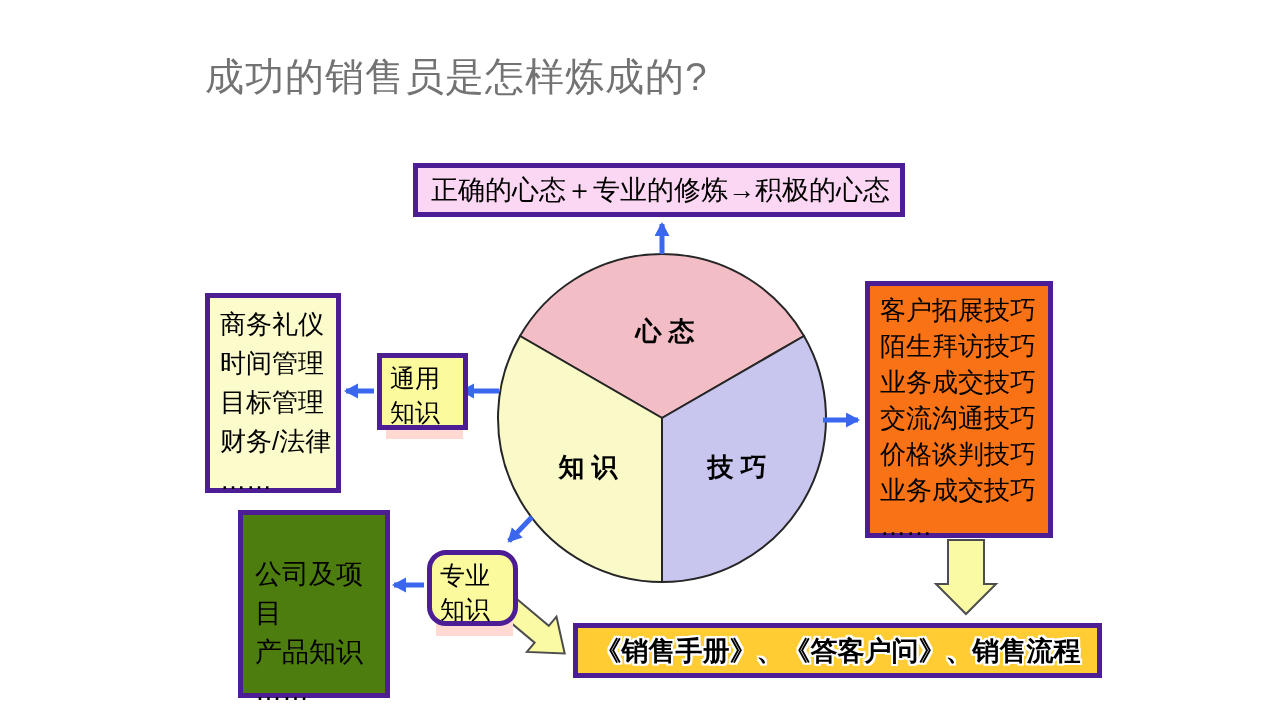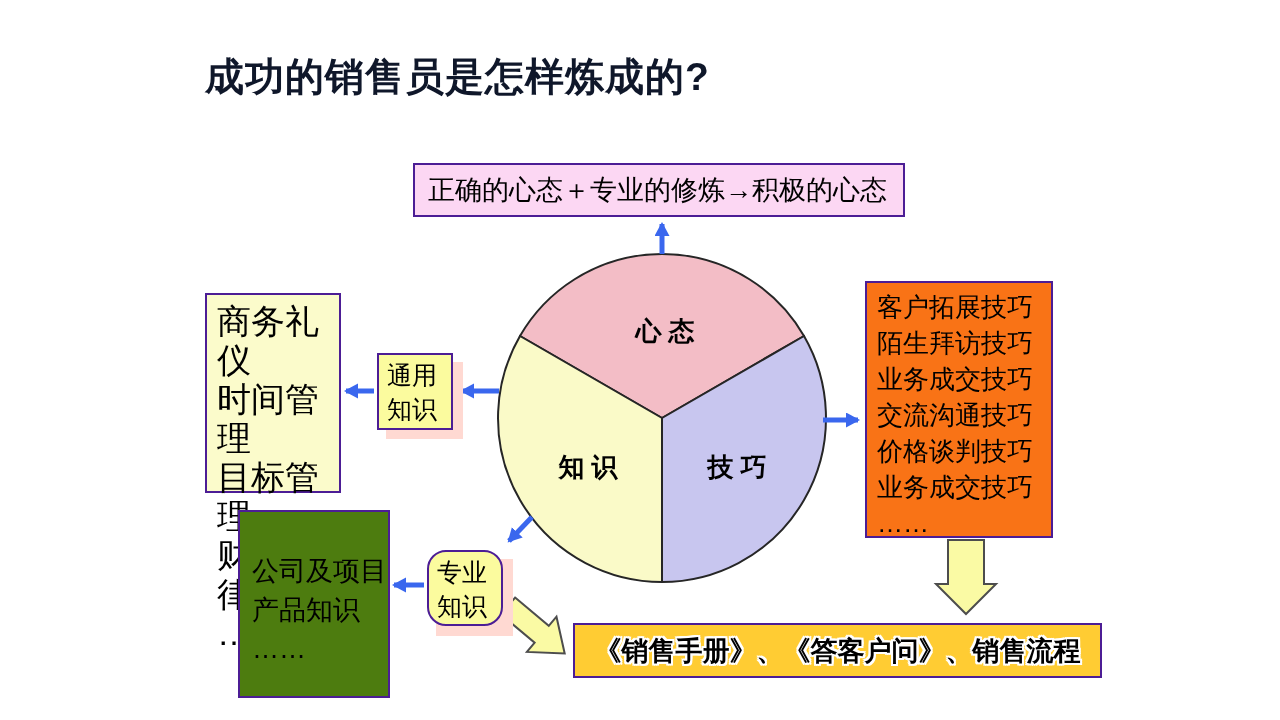--- a/index.html
+++ b/index.html
@@ -1,43 +1,43 @@
 <!DOCTYPE html>
 <html><head>
 <meta charset="utf-8">
 <style>
   html,body{margin:0;padding:0;background:#fff;}
   .slide{
     position:relative;width:1280px;height:720px;background:#ffffff;
     font-family:"Liberation Sans","DejaVu Sans",sans-serif;overflow:hidden;
   }
   .title{
-    position:absolute;left:205px;top:50px;font-size:39px;font-weight:bold;
-    color:#0f172a;letter-spacing:1px;white-space:nowrap;
+    position:absolute;left:205px;top:50px;font-size:39px;font-weight:normal;
+    color:#737373;letter-spacing:1px;white-space:nowrap;
   }
   .gfx{position:absolute;left:0;top:0;width:1280px;height:720px;}
-  .box{position:absolute;border:2px solid #4c1d95;box-sizing:border-box;color:#000;}
+  .box{position:absolute;border:5px solid #4c1d95;box-sizing:border-box;color:#000;}
   .top-box{
     left:413px;top:163px;width:492px;height:54px;background:#FCD7F3;
     font-size:27px;display:flex;align-items:center;padding-left:13px;white-space:nowrap;
   }
   .left-box{
     left:205px;top:293px;width:136px;height:200px;background:#FBFBCB;
-    font-size:34px;line-height:39px;padding:7px 0 0 10px;
+    font-size:26px;line-height:39px;padding:7px 0 0 10px;
   }
   .skills-box{
     left:865px;top:281px;width:188px;height:257px;background:#f97316;
     font-size:26px;line-height:36px;padding:6px 0 0 10px;
   }
   .company-box{
     left:238px;top:510px;width:152px;height:188px;background:#4d7c0f;
     font-size:27px;line-height:39px;padding:40px 0 0 12px;
   }
   .small-box{
-    width:76px;height:77px;background:#FBFB9E;font-size:25px;line-height:34px;
+    width:91px;height:77px;background:#FBFB9E;font-size:25px;line-height:34px;
     padding:3px 0 0 8px;z-index:2;
   }
   .gk-box{left:377px;top:353px;}
   .pk-box{left:427px;top:550px;height:76px;border-radius:19px;}
   .pink-shadow{position:absolute;width:77px;height:77px;background:#FFD9D2;z-index:1;}
   .gk-shadow{left:386px;top:362px;}
   .pk-shadow{left:436px;top:559px;}
   .bar{
     left:573px;top:623px;width:529px;height:55px;background:#FFCC33;
     font-size:27px;font-weight:bold;display:flex;align-items:center;justify-content:center;

